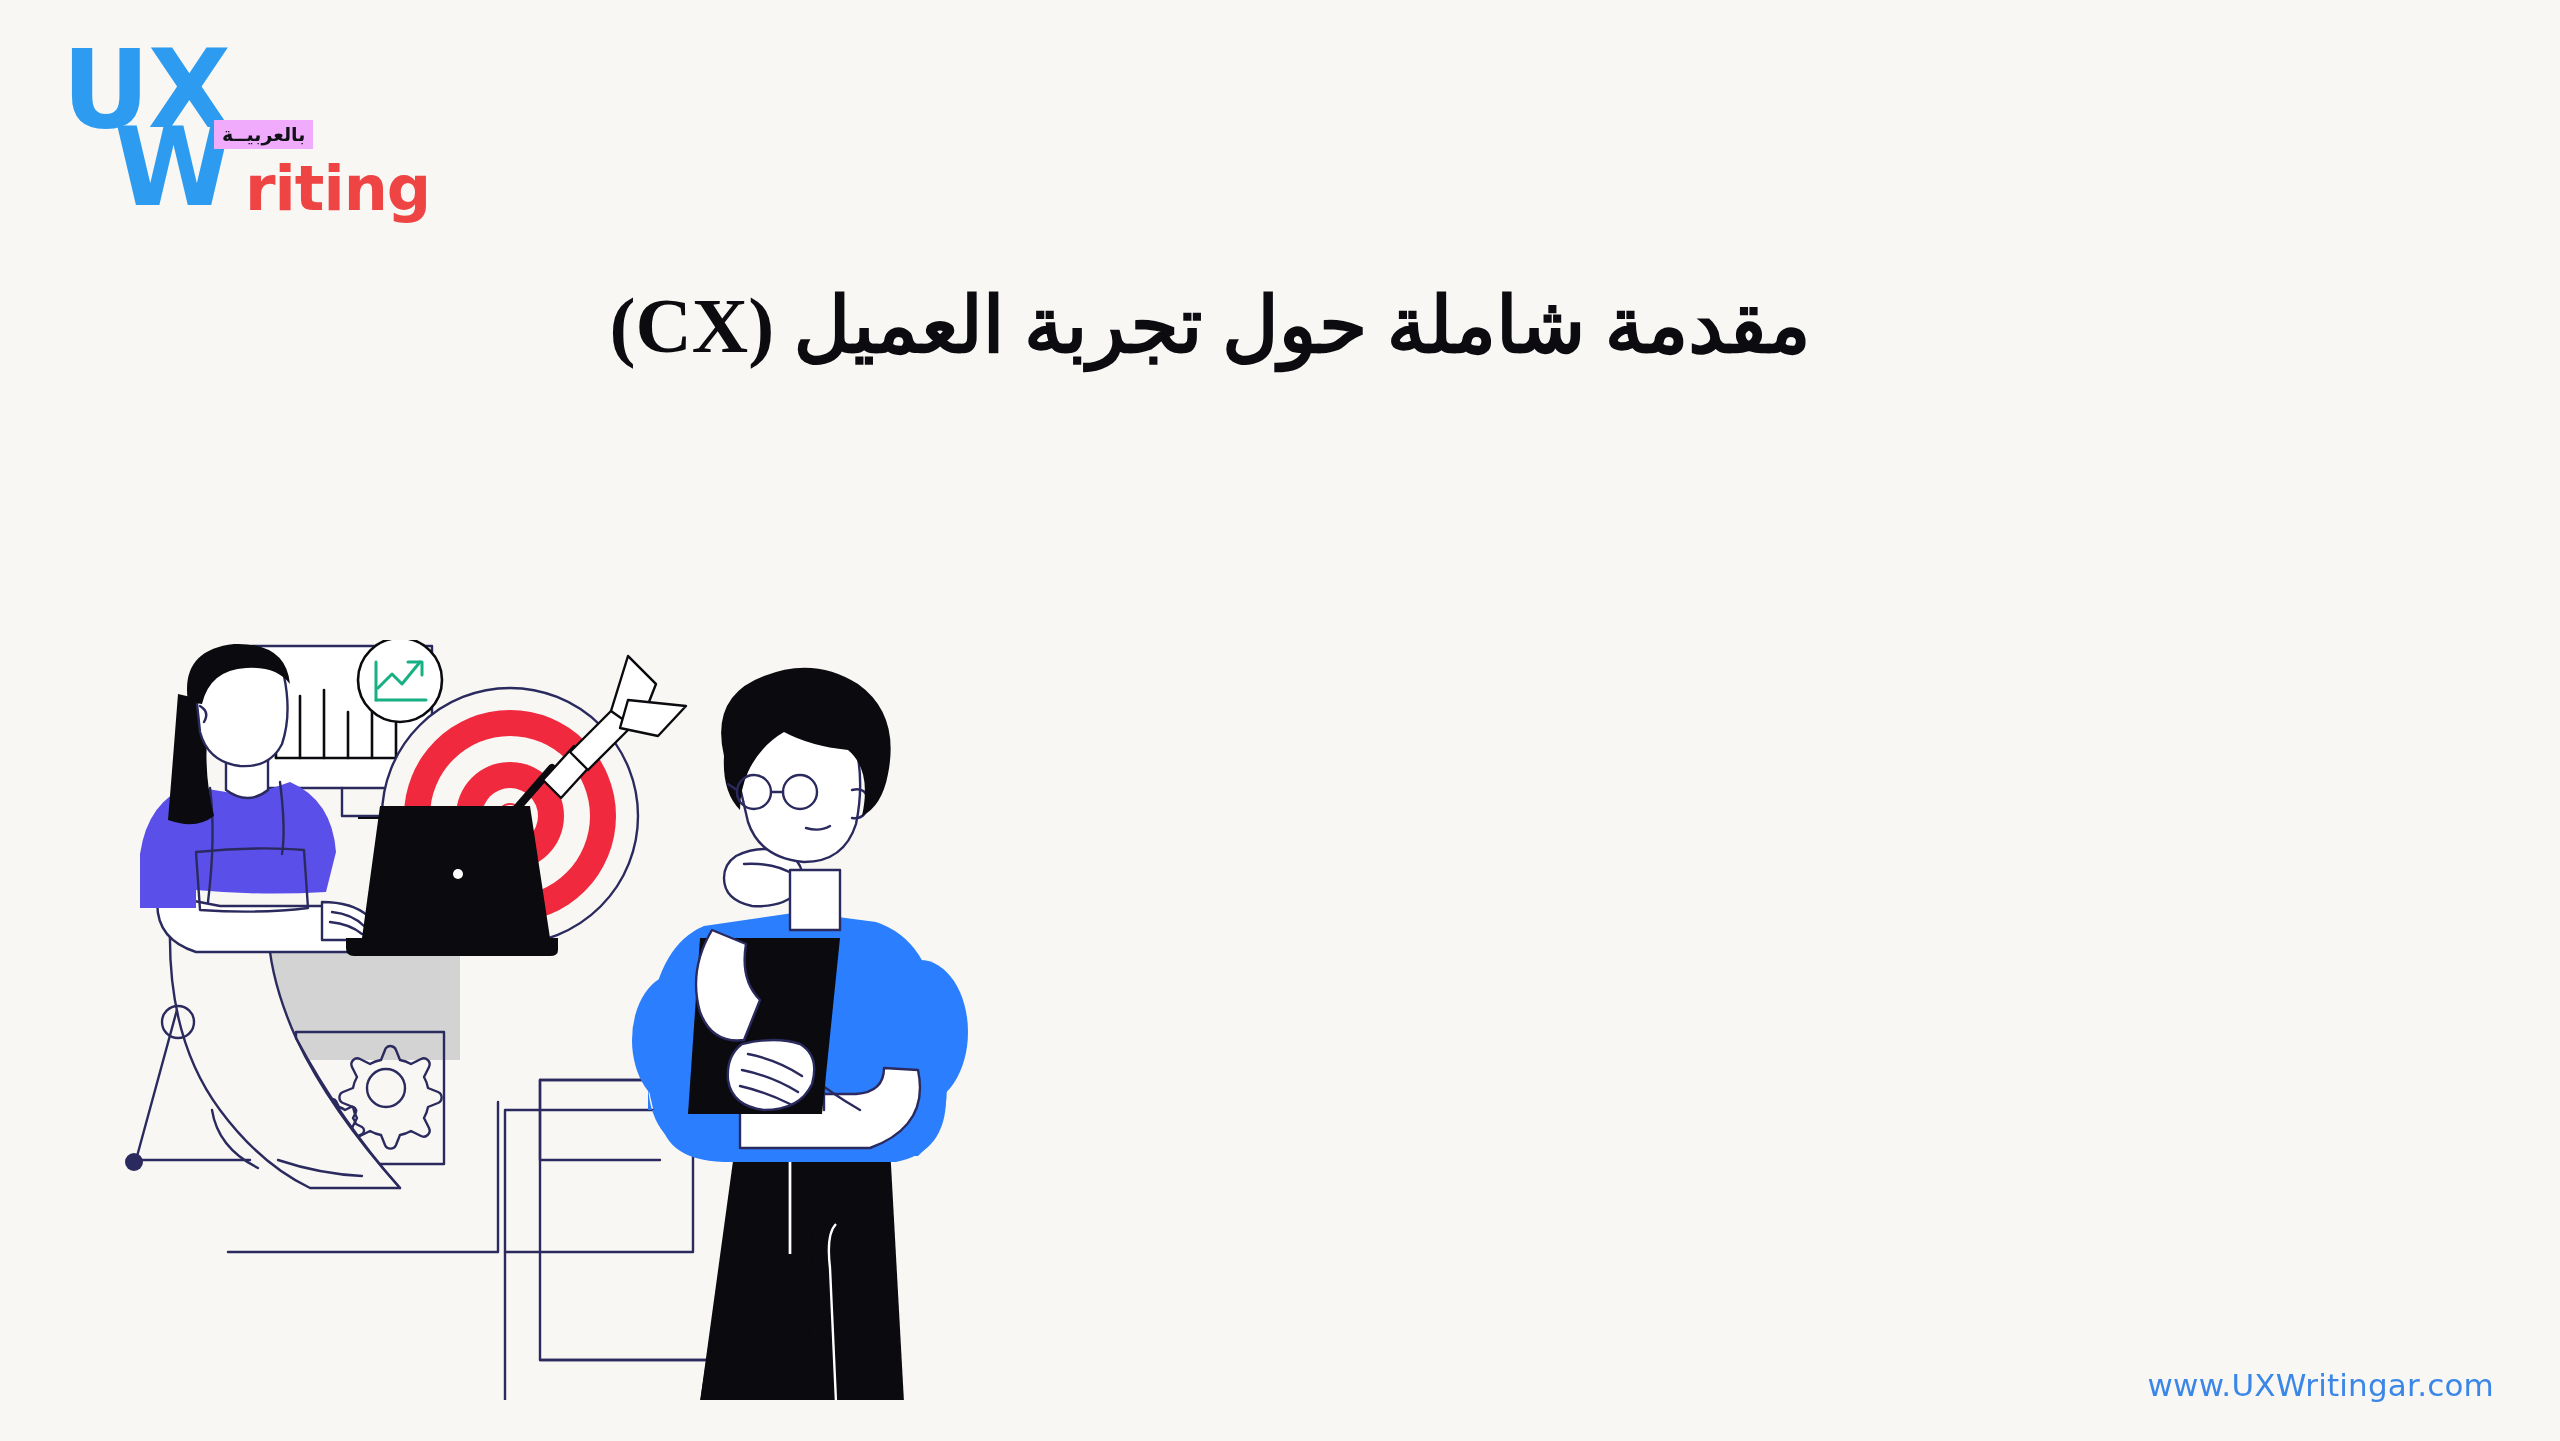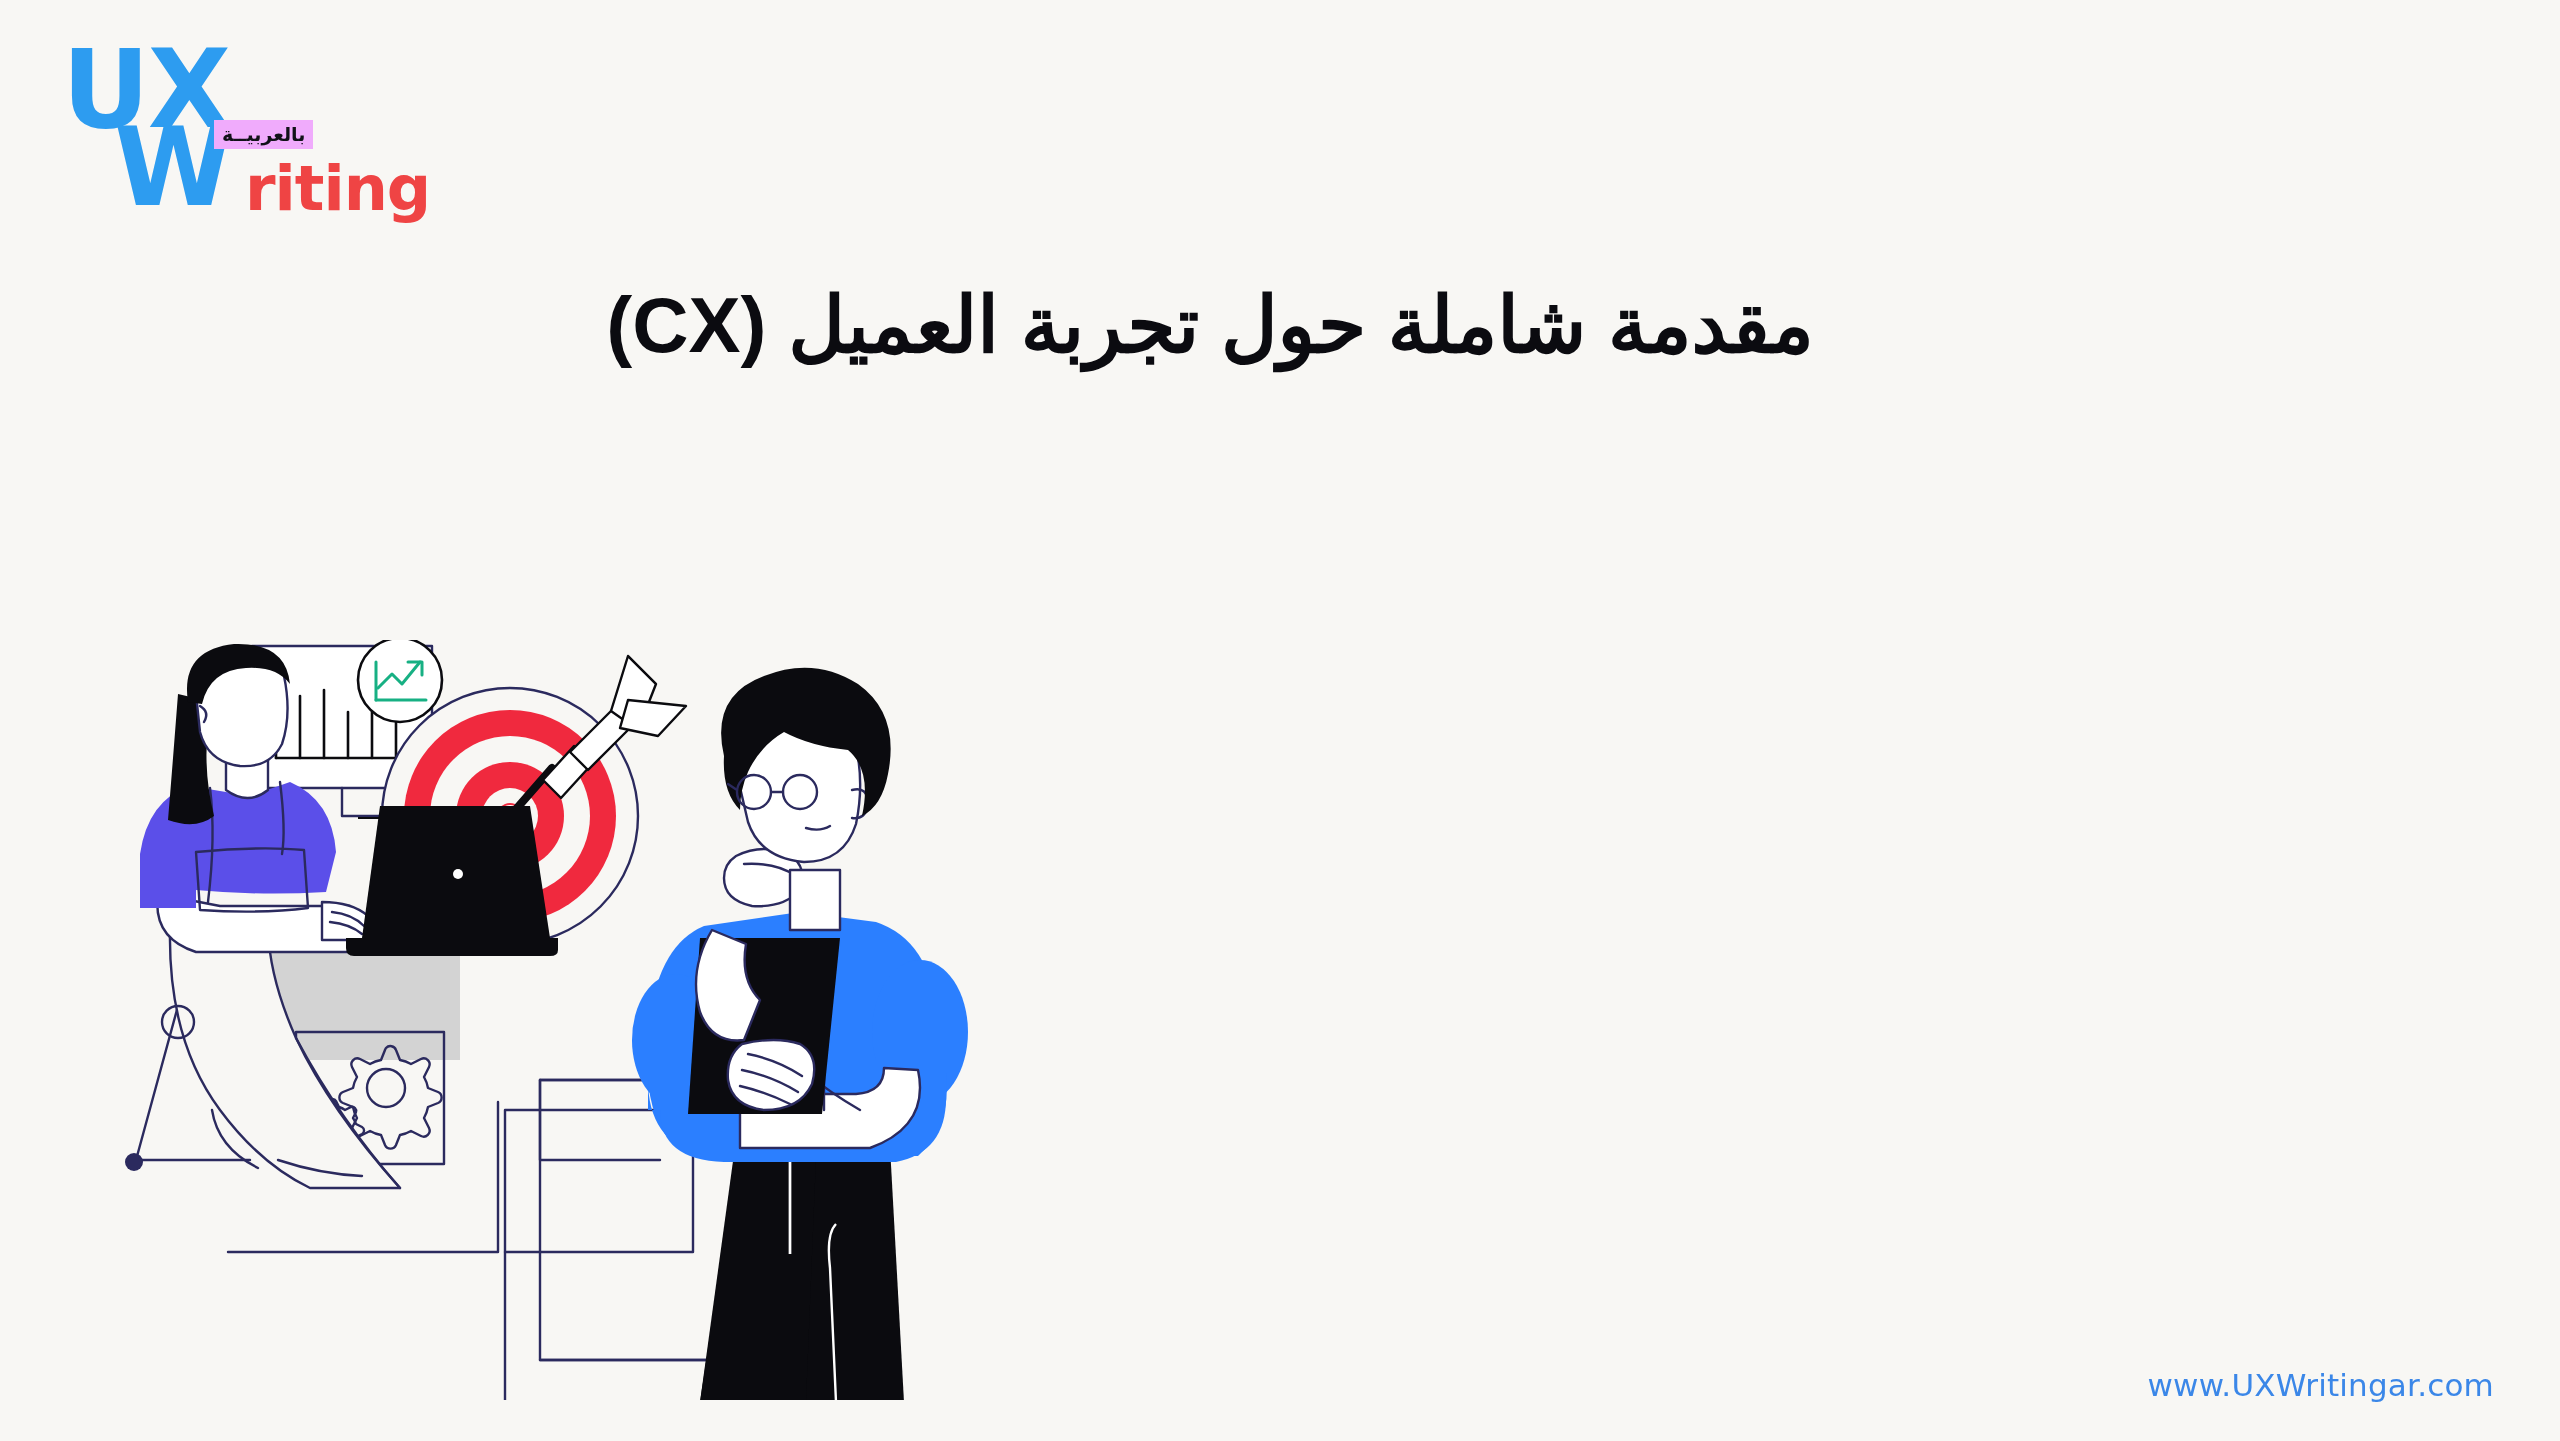--- a/index.html
+++ b/index.html
@@ -43,21 +43,21 @@
     font-family:"DejaVu Sans",sans-serif;
   }
 
   
   .title{
     position:absolute;left:0;right:0;top:228px;
     text-align:center;direction:rtl;
     font-size:78px;font-weight:700;
     color:#0B0B10;letter-spacing:0;
     padding-right:140px;
-    font-family:Liberation Sans, sans-serif;
+    font-family:Liberation Serif, serif;
   }
 
   
   .footer-url{
     position:absolute;right:66px;bottom:38px;
     font-size:31px;font-weight:500;color:#3B87E8;
     letter-spacing:0.2px;text-decoration:none;
     font-family:"DejaVu Sans",sans-serif;
     margin-left:15px;
   }

